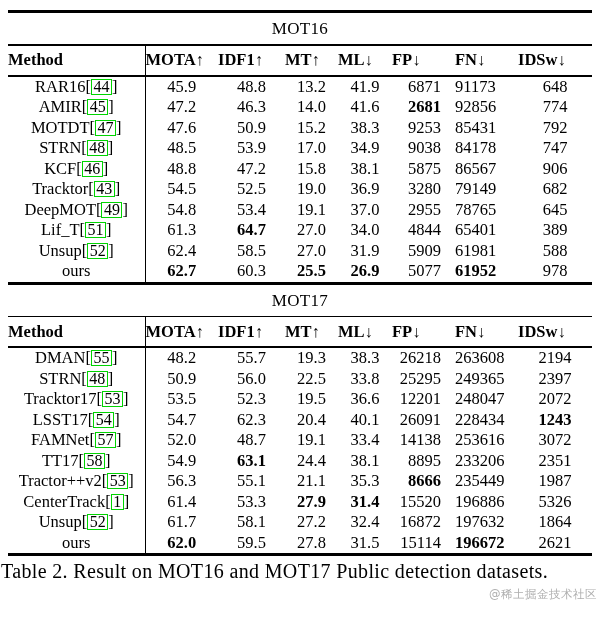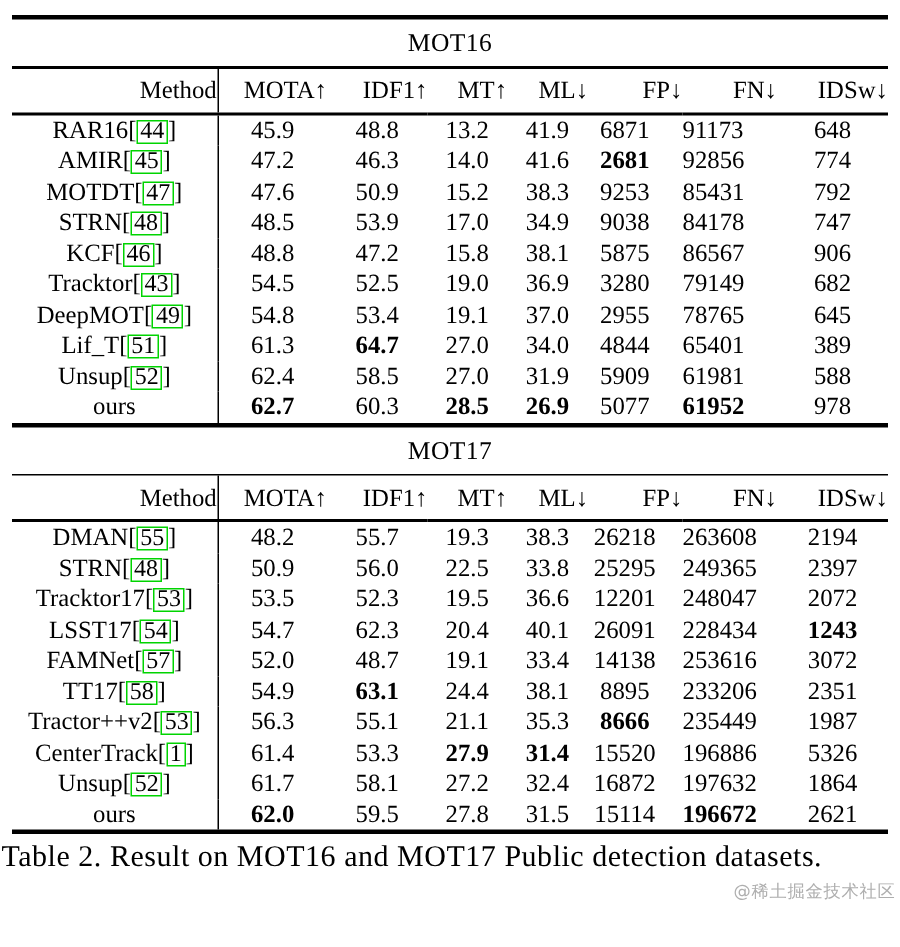--- a/index.html
+++ b/index.html
@@ -22,37 +22,37 @@
     font-size: 17px;
     letter-spacing: 0.3px;
   }
   table.mot-table {
     width: 584px;
     margin: 0 8px;
     border-collapse: collapse;
     table-layout: fixed;
   }
   thead th {
-    font-weight: normal;
+    font-weight: bold;
     font-size: 16.5px;
     height: 29px;
-    text-align: right;
+    text-align: left;
     padding: 0;
     border-bottom: 2px solid #000;
   }
   tbody td {
     font-size: 16.5px;
     height: 20.5px;
     line-height: 20.5px;
     padding: 0;
     text-align: center;
     white-space: nowrap;
   }
   th.method, td.method { border-right: 1.5px solid #000; }
-  td.c5 { text-align: center; padding-right: 14px; }
+  td.c5 { text-align: right; padding-right: 14px; }
   td.c6 { text-align: left; padding-right: 8px; }
   td.b { font-weight: bold; }
   .cite {
     display: inline-block;
     border: 1.5px solid #00d400;
     padding: 0 1.5px;
     line-height: 14px;
     font-size: 16px;
     vertical-align: 0px;
   }
@@ -193,21 +193,21 @@
             <td class="c3">27.0</td>
             <td class="c4">31.9</td>
             <td class="c5">5909</td>
             <td class="c6">61981</td>
             <td class="c7">588</td>
           </tr>
           <tr>
             <td class="method"><span>ours</span></td>
             <td class="c1 b">62.7</td>
             <td class="c2">60.3</td>
-            <td class="c3 b">28.5</td>
+            <td class="c3 b">25.5</td>
             <td class="c4 b">26.9</td>
             <td class="c5">5077</td>
             <td class="c6 b">61952</td>
             <td class="c7">978</td>
           </tr>
         </tbody>
     </table>
     <div class="rule thick"></div>
   </section>
 

